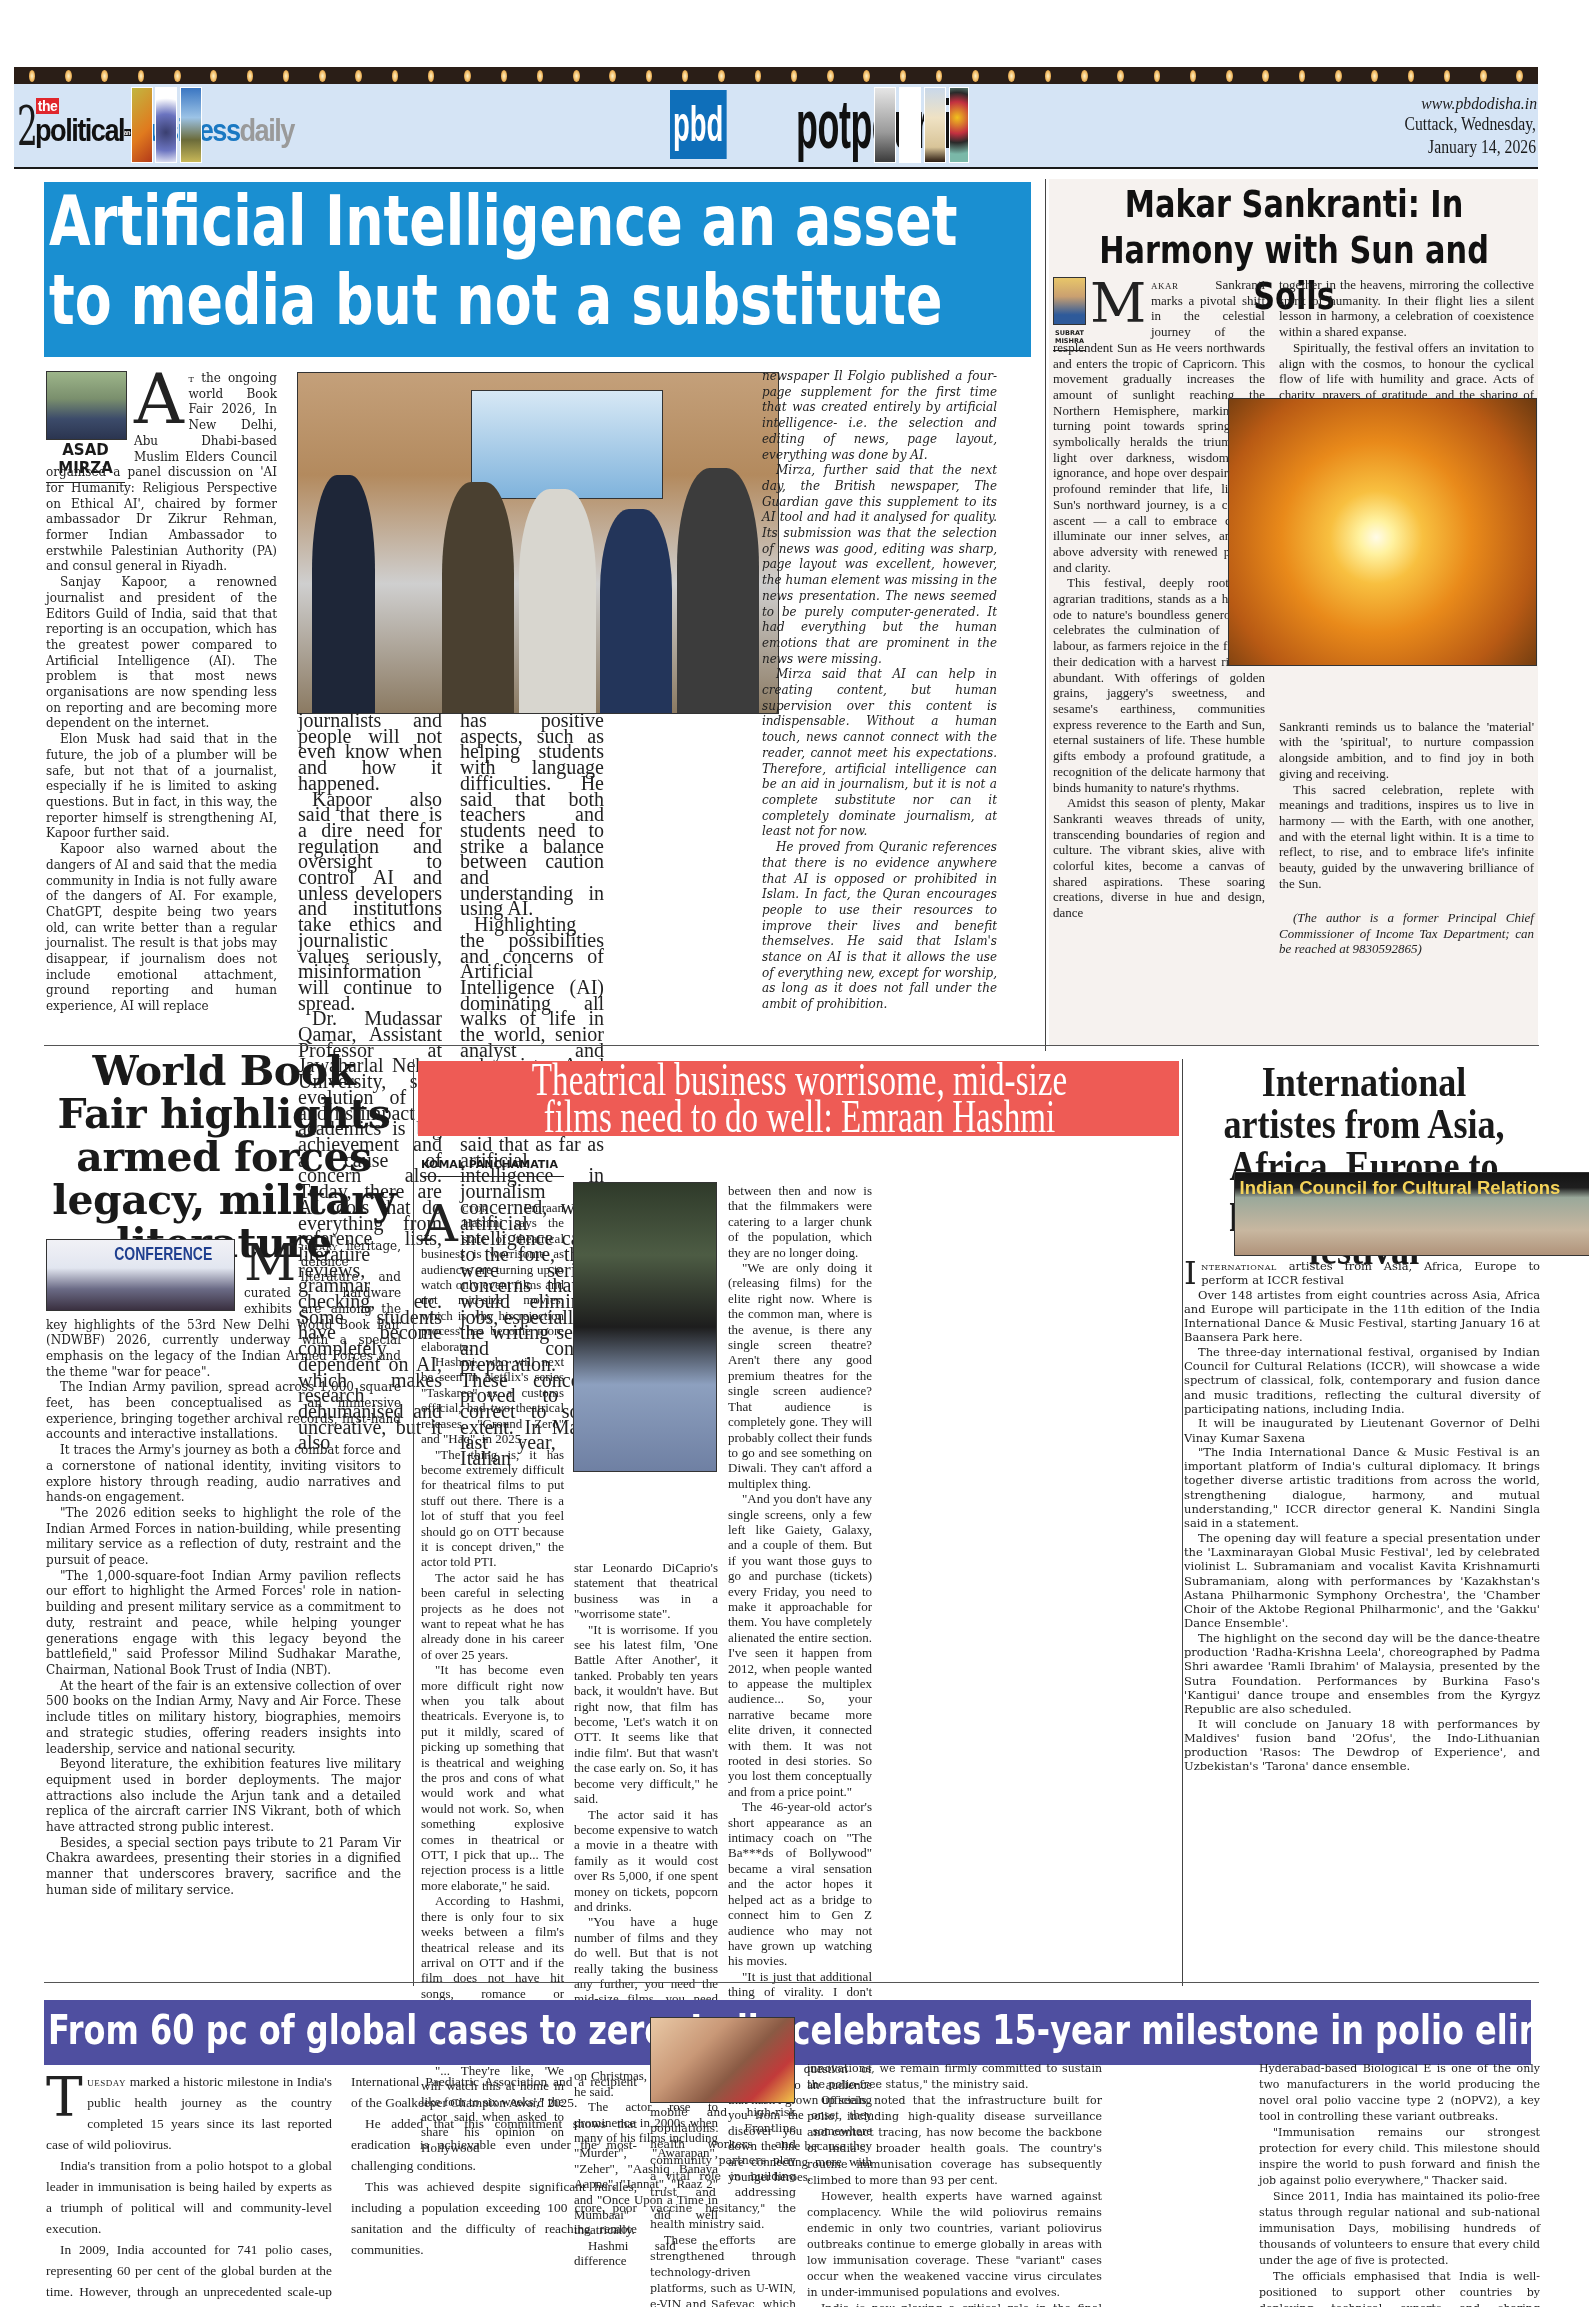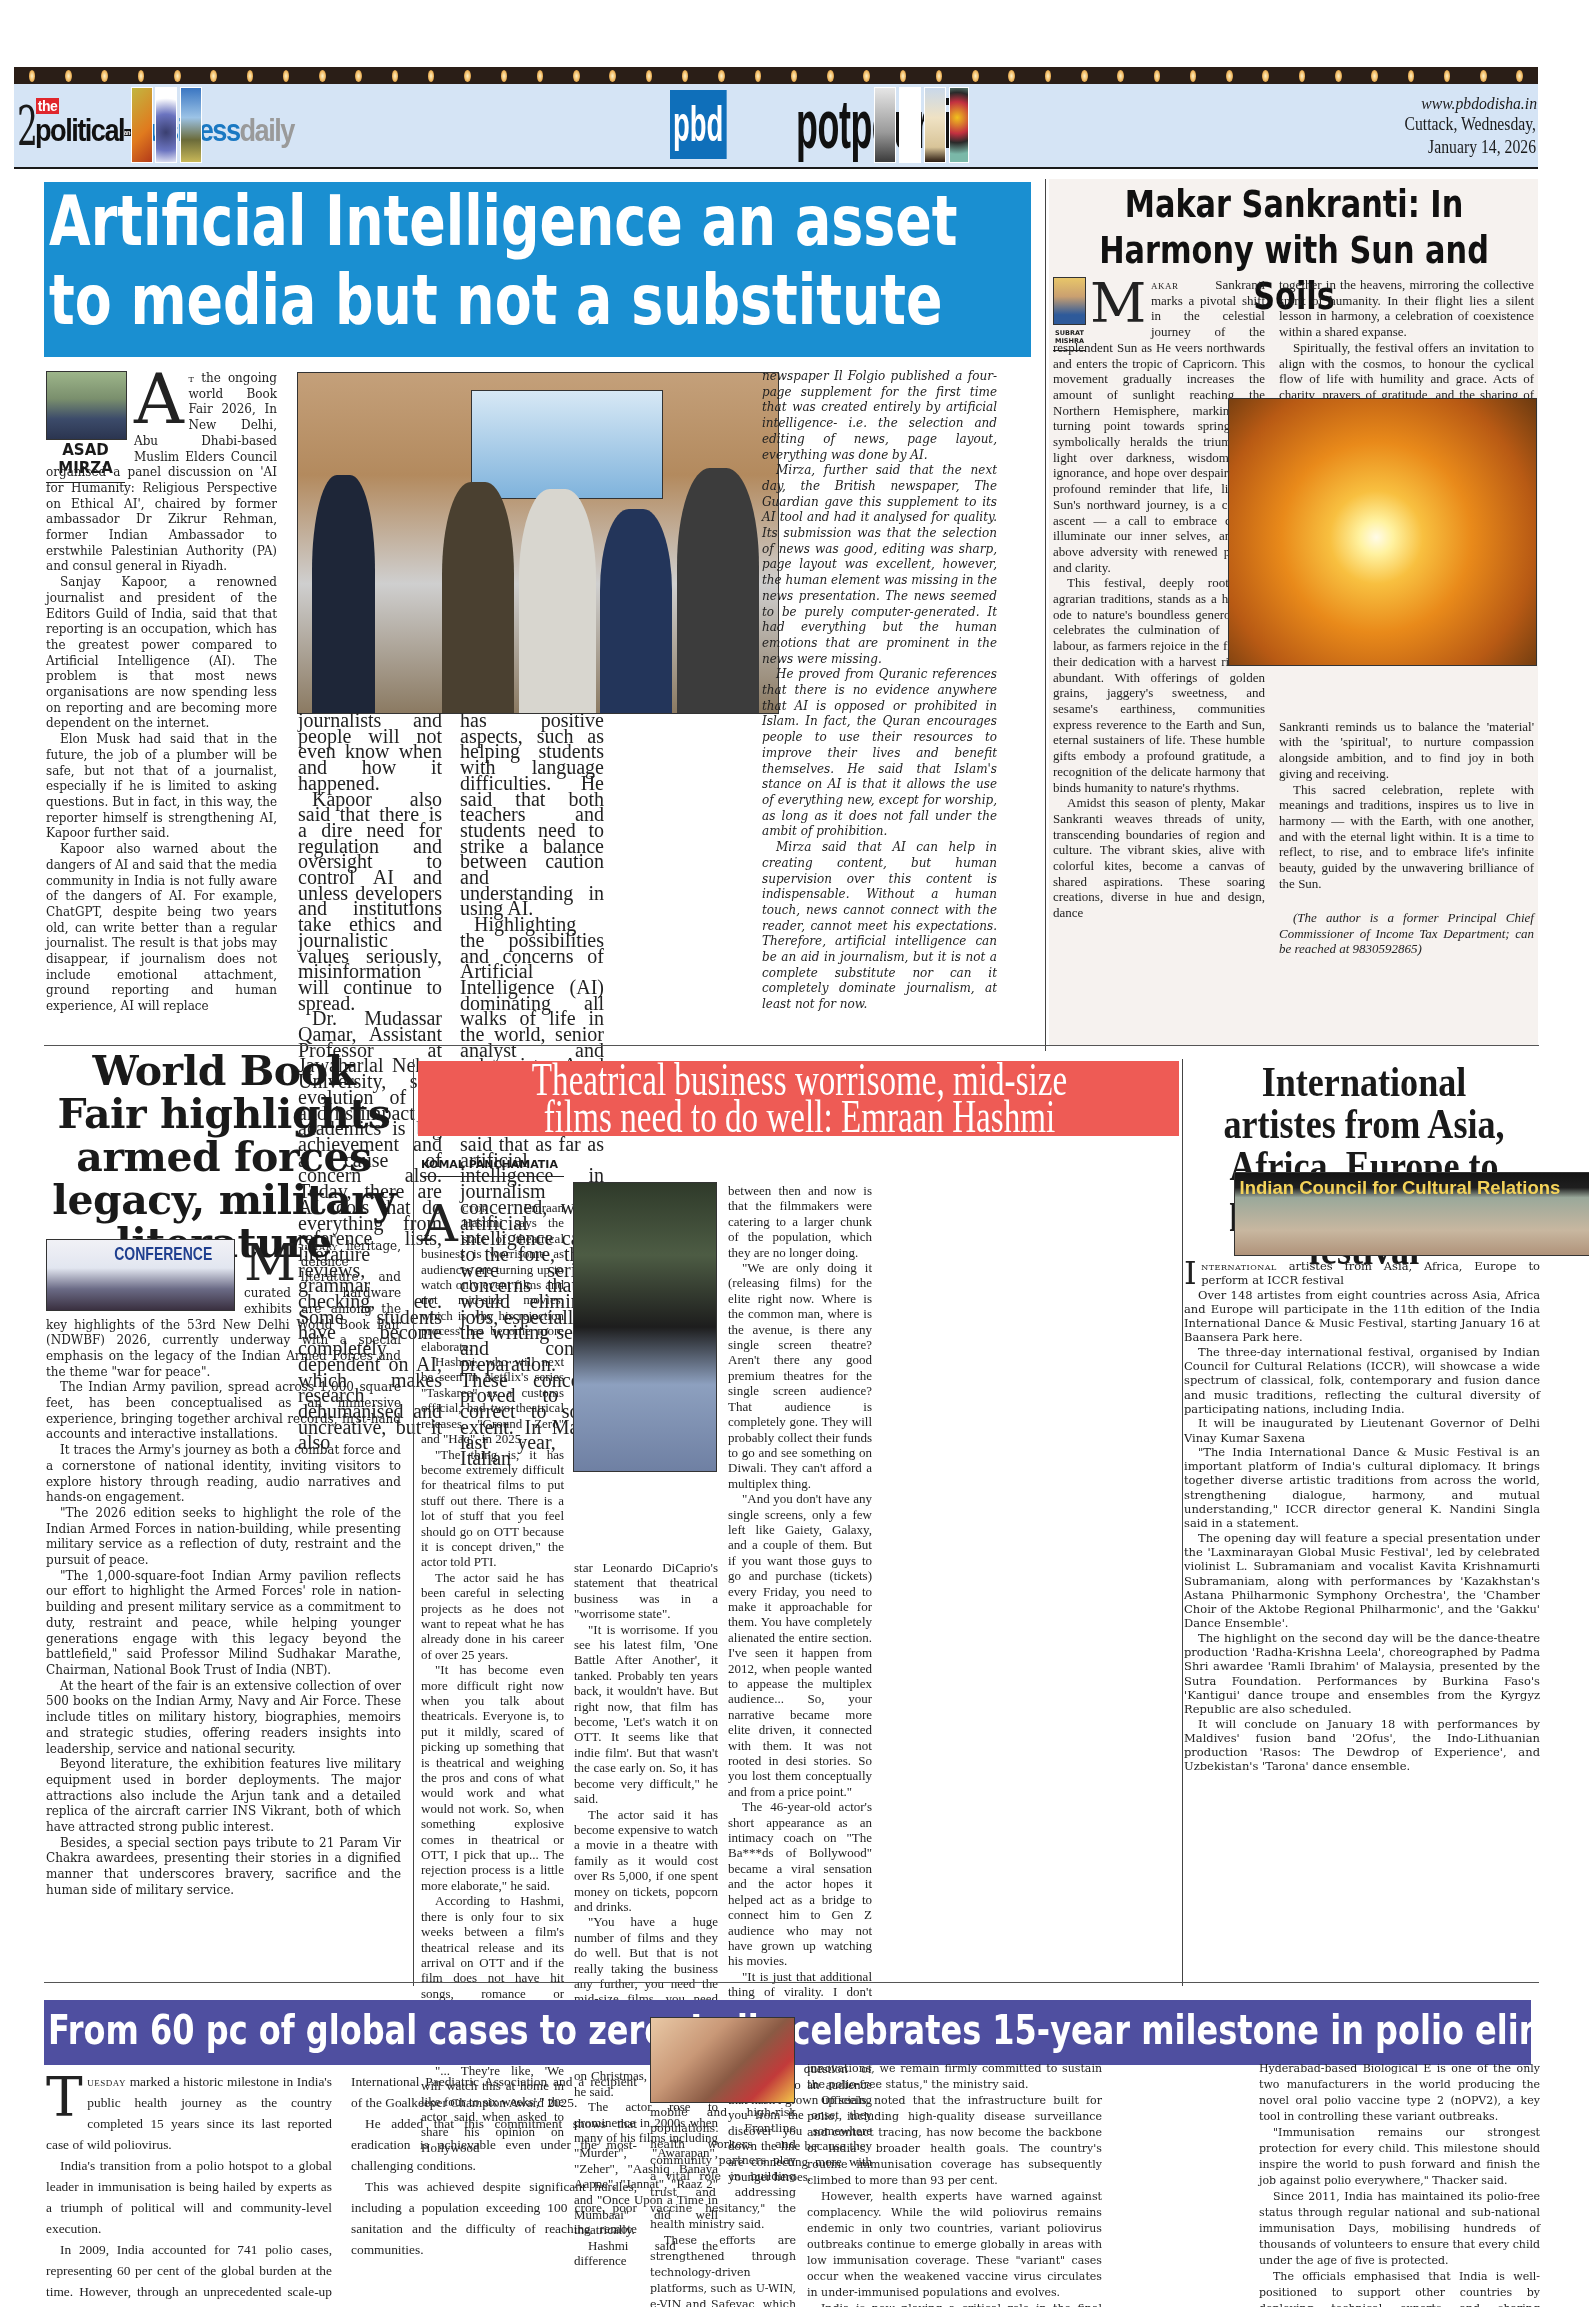--- a/index.html
+++ b/index.html
@@ -167,22 +167,22 @@
   <p>Kapoor also said that there is a dire need for regulation and oversight to control AI and unless developers and institutions take ethics and journalistic values seriously, misinformation will continue to spread.</p>
   <p>Dr. Mudassar Qamar, Assistant Professor at Jawaharlal Nehru University, said evolution of AI and its impact on academics is big achievement and a cause of concern also. Today, there are AI tools that do everything from reference lists, literature reviews, grammar checking, etc. Some students have become completely dependent on AI, which makes research dehumanised and uncreative, but it also</p>
 </div>
 <div class="abs condensed" style="left:460px;top:713px;width:144px;">
   <p class="first">has positive aspects, such as helping students with language difficulties. He said that both teachers and students need to strike a balance between caution and understanding in using AI.</p>
   <p>Highlighting the possibilities and concerns of Artificial Intelligence (AI) dominating all walks of life in the world, senior analyst and columnist Asad Mirza said that AI is a tool for journalism, not a substitute. He said that as far as artificial intelligence in journalism is concerned, when artificial intelligence came to the fore, there were serious concerns that it would eliminate jobs, especially in the writing sector and content preparation. These concerns proved to be correct to some extent. In March last year, an Italian</p>
 </div>
 <div class="abs body-text" style="left:762px;top:369px;width:235px;font-style:italic;">
   <p class="first">newspaper Il Folgio published a four-page supplement for the first time that was created entirely by artificial intelligence- i.e. the selection and editing of news, page layout, everything was done by AI.</p>
   <p>Mirza, further said that the next day, the British newspaper, The Guardian gave this supplement to its AI tool and had it analysed for quality. Its submission was that the selection of news was good, editing was sharp, page layout was excellent, however, the human element was missing in the news presentation. The news seemed to be purely computer-generated. It had everything but the human emotions that are prominent in the news were missing.</p>
+  <p>Mirza said that AI can help in creating content, but human supervision over this content is indispensable. Without a human touch, news cannot connect with the reader, cannot meet his expectations. Therefore, artificial intelligence can be an aid in journalism, but it is not a complete substitute nor can it completely dominate journalism, at least not for now.</p>
   <p>He proved from Quranic references that there is no evidence anywhere that AI is opposed or prohibited in Islam. In fact, the Quran encourages people to use their resources to improve their lives and benefit themselves. He said that Islam's stance on AI is that it allows the use of everything new, except for worship, as long as it does not fall under the ambit of prohibition.</p>
-  <p>Mirza said that AI can help in creating content, but human supervision over this content is indispensable. Without a human touch, news cannot connect with the reader, cannot meet his expectations. Therefore, artificial intelligence can be an aid in journalism, but it is not a complete substitute nor can it completely dominate journalism, at least not for now.</p>
 </div>
 
 <div class="abs divider-v" style="left:1045px;top:179px;height:872px;"></div>
 
 <div class="abs makar-bg"></div>
 <div class="abs makar-title">
   <div>Makar Sankranti: In</div>
   <div>Harmony with Sun and Soils</div>
 </div>
 <div class="abs photo mugshot" style="left:1053px;top:277px;width:33px;height:48px;background:linear-gradient(180deg,#e8c66a,#caa070 40%,#2e5a9a 80%);"></div>

